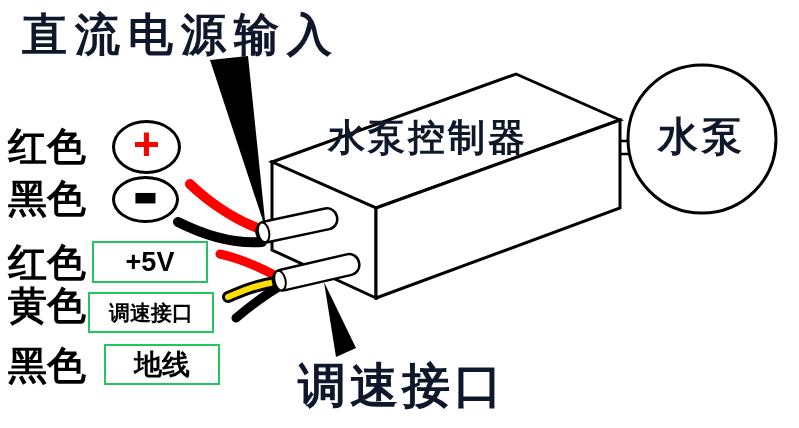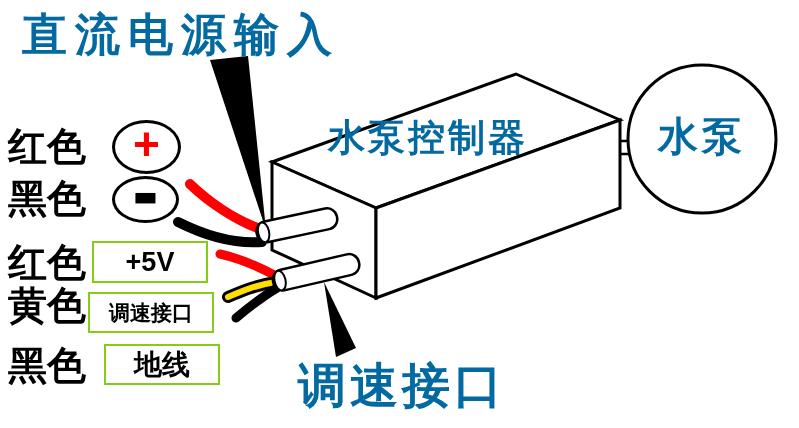--- a/index.html
+++ b/index.html
@@ -1,26 +1,26 @@
 <!DOCTYPE html>
 <html><head>
 <meta charset="utf-8">
 <style>
   html,body{margin:0;padding:0;background:#ffffff;}
   body{font-family:"Liberation Sans","DejaVu Sans",sans-serif;}
   .canvas{position:relative;width:799px;height:428px;background:#ffffff;overflow:hidden;}
   .art{position:absolute;left:0;top:0;width:799px;height:428px;}
-  .txt{position:absolute;color:#0369a1;font-weight:bold;line-height:1;white-space:nowrap;}
+  .txt{position:absolute;color:#0f172a;font-weight:bold;line-height:1;white-space:nowrap;}
   .title{left:22px;top:12px;font-size:45px;letter-spacing:8px;}
   .controller-label{left:328px;top:119px;font-size:37px;letter-spacing:3px;}
   .pump-label{left:622px;top:116px;width:160px;text-align:center;font-size:40px;letter-spacing:4px;}
   .bottom-label{left:298px;top:362px;font-size:48px;letter-spacing:4px;}
   .legend-color{position:absolute;left:8px;font-size:39px;font-weight:bold;color:#000;line-height:1;white-space:nowrap;}
   .terminal-ellipse{position:absolute;border:3px solid #000;border-radius:50%;background:#fff;display:flex;align-items:center;justify-content:center;}
-  .terminal-box{position:absolute;border:2px solid #84cc16;background:#fff;display:flex;align-items:center;justify-content:center;font-weight:bold;color:#000;line-height:1;white-space:nowrap;}
+  .terminal-box{position:absolute;border:2px solid #22c55e;background:#fff;display:flex;align-items:center;justify-content:center;font-weight:bold;color:#000;line-height:1;white-space:nowrap;}
   .plus-sign{color:#ff0000;font-size:46px;font-weight:bold;line-height:1;margin-top:-6px;}
   .minus-sign{color:#000;font-size:40px;font-weight:bold;line-height:1;display:inline-block;transform:scaleY(2.4);margin-top:-8px;}
 </style>
 </head>
 <body>
 
 <div class="canvas">
 
   <svg class="art" viewBox="0 0 799 428">
 

